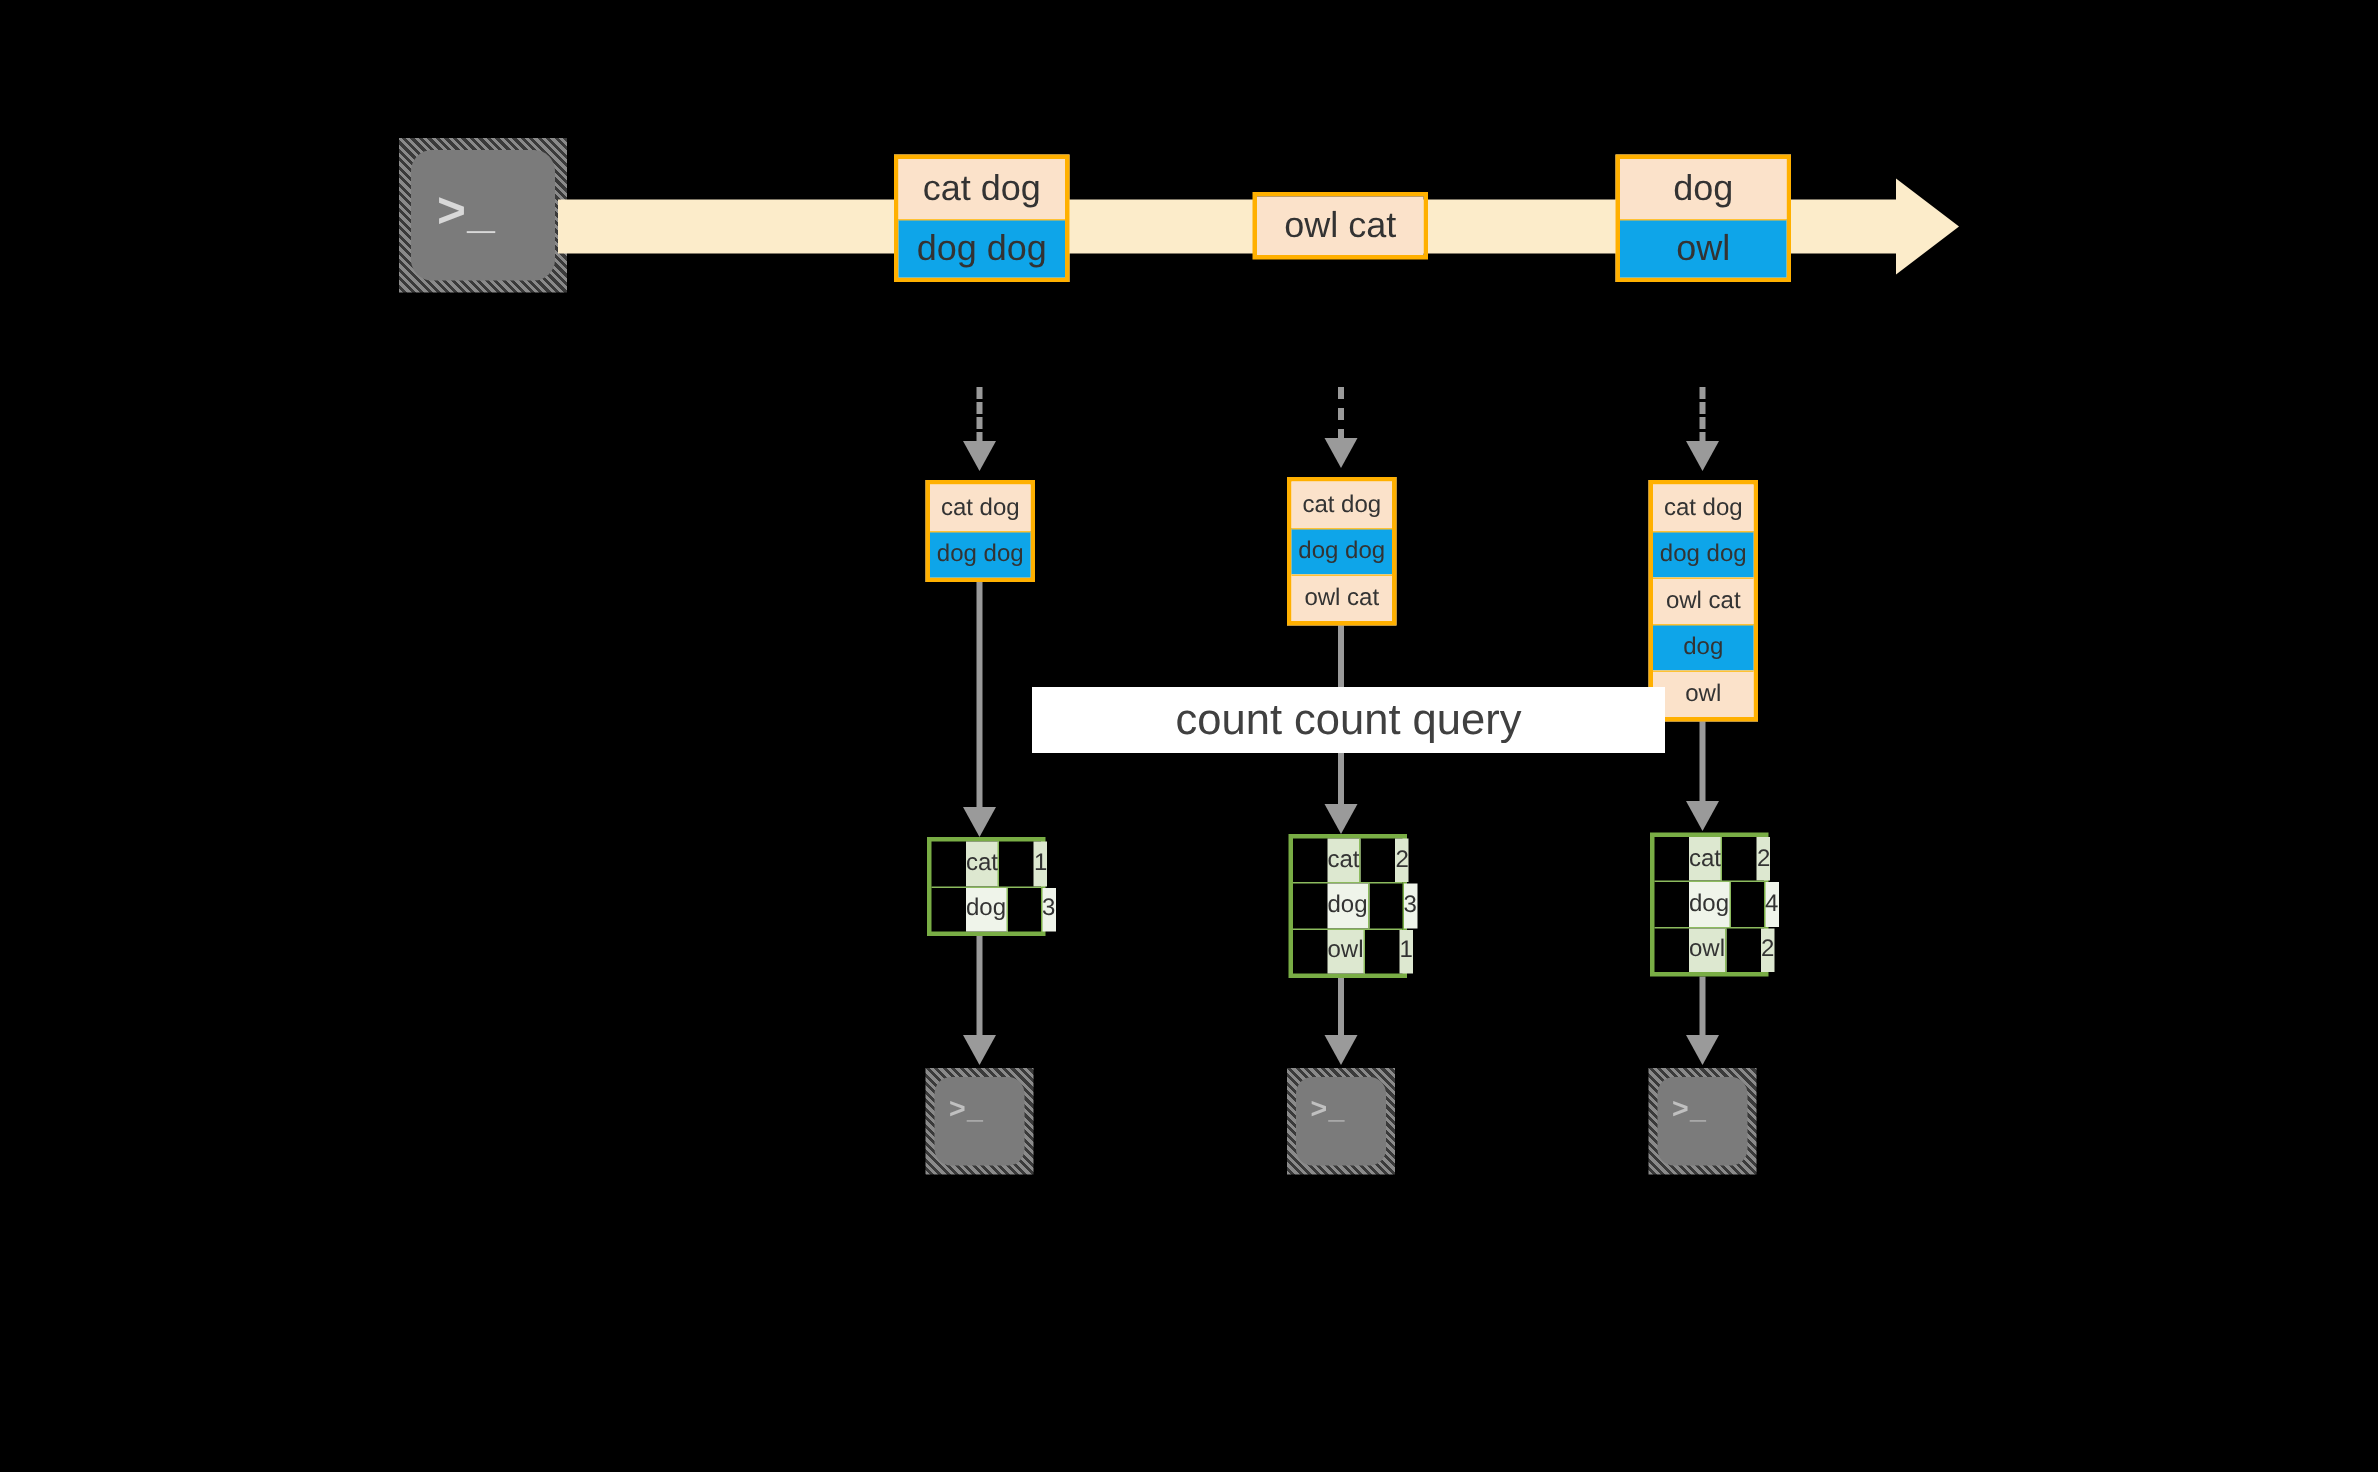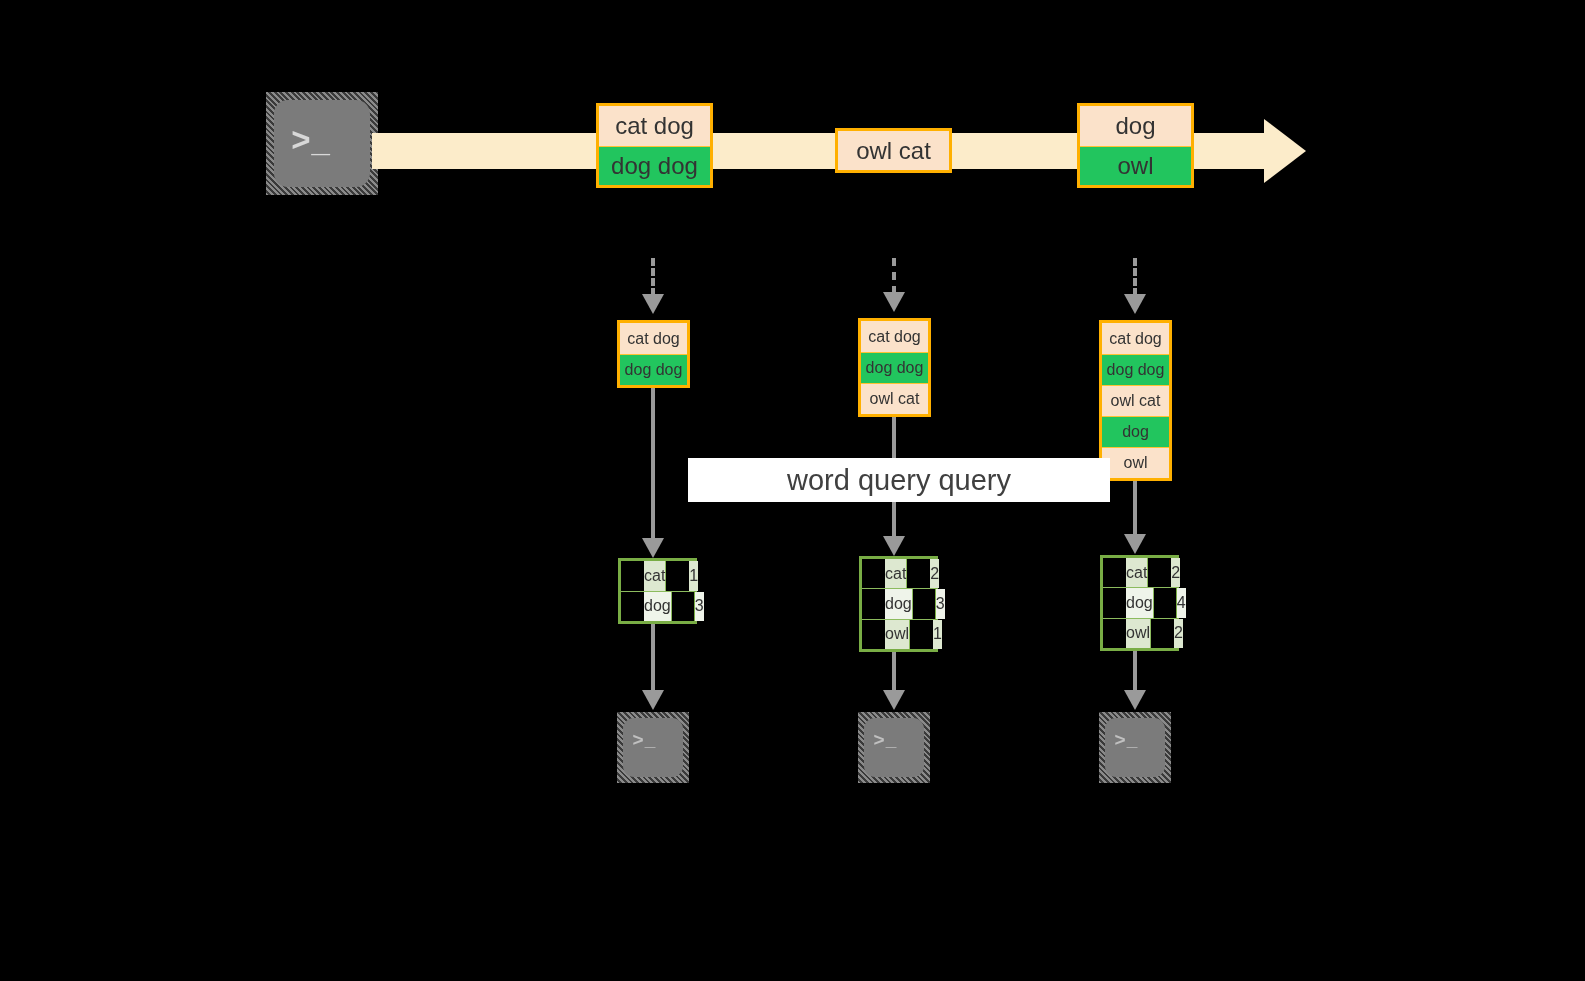--- a/index.html
+++ b/index.html
@@ -90,21 +90,21 @@
     flex: 1 1 auto;
     display: flex;
     align-items: center;
     justify-content: center;
     color: #333333;
     white-space: nowrap;
     border-top: 1px solid #ffc233;
   }
   .event-row:first-child { border-top: none; }
   .event-row.tone-a { background: #fbe2ca; }
-  .event-row.tone-b { background: #22c55e; }
+  .event-row.tone-b { background: #0ea5e9; }
 
   .event-box.stream-scale .event-row { font-size: 24px; height: 39px; }
   .event-box.small-scale  .event-row { font-size: 16px; height: 31px; }
 
   
   .result-table {
     position: absolute;
     box-sizing: border-box;
     border: 3px solid #79ad45;
     display: flex;
@@ -294,15 +294,15 @@
 
   <div class="vline" style="left:1133px; top:651px; height:41px;"></div>
   <div class="arrowhead-down" style="left:1124px; top:690px;"></div>
 
   <div class="terminal small" style="left:1099px; top:712px; width:72px; height:71px;">
     <div class="term-inner">
       <span class="term-glyph">&gt;_</span>
     </div>
   </div>
 
-  <div class="query-label" style="left:688px; top:458px; width:422px; height:44px;">word query query</div>
+  <div class="query-label" style="left:688px; top:458px; width:422px; height:44px;">count count query</div>
 
 </div>
 
 </body></html>

